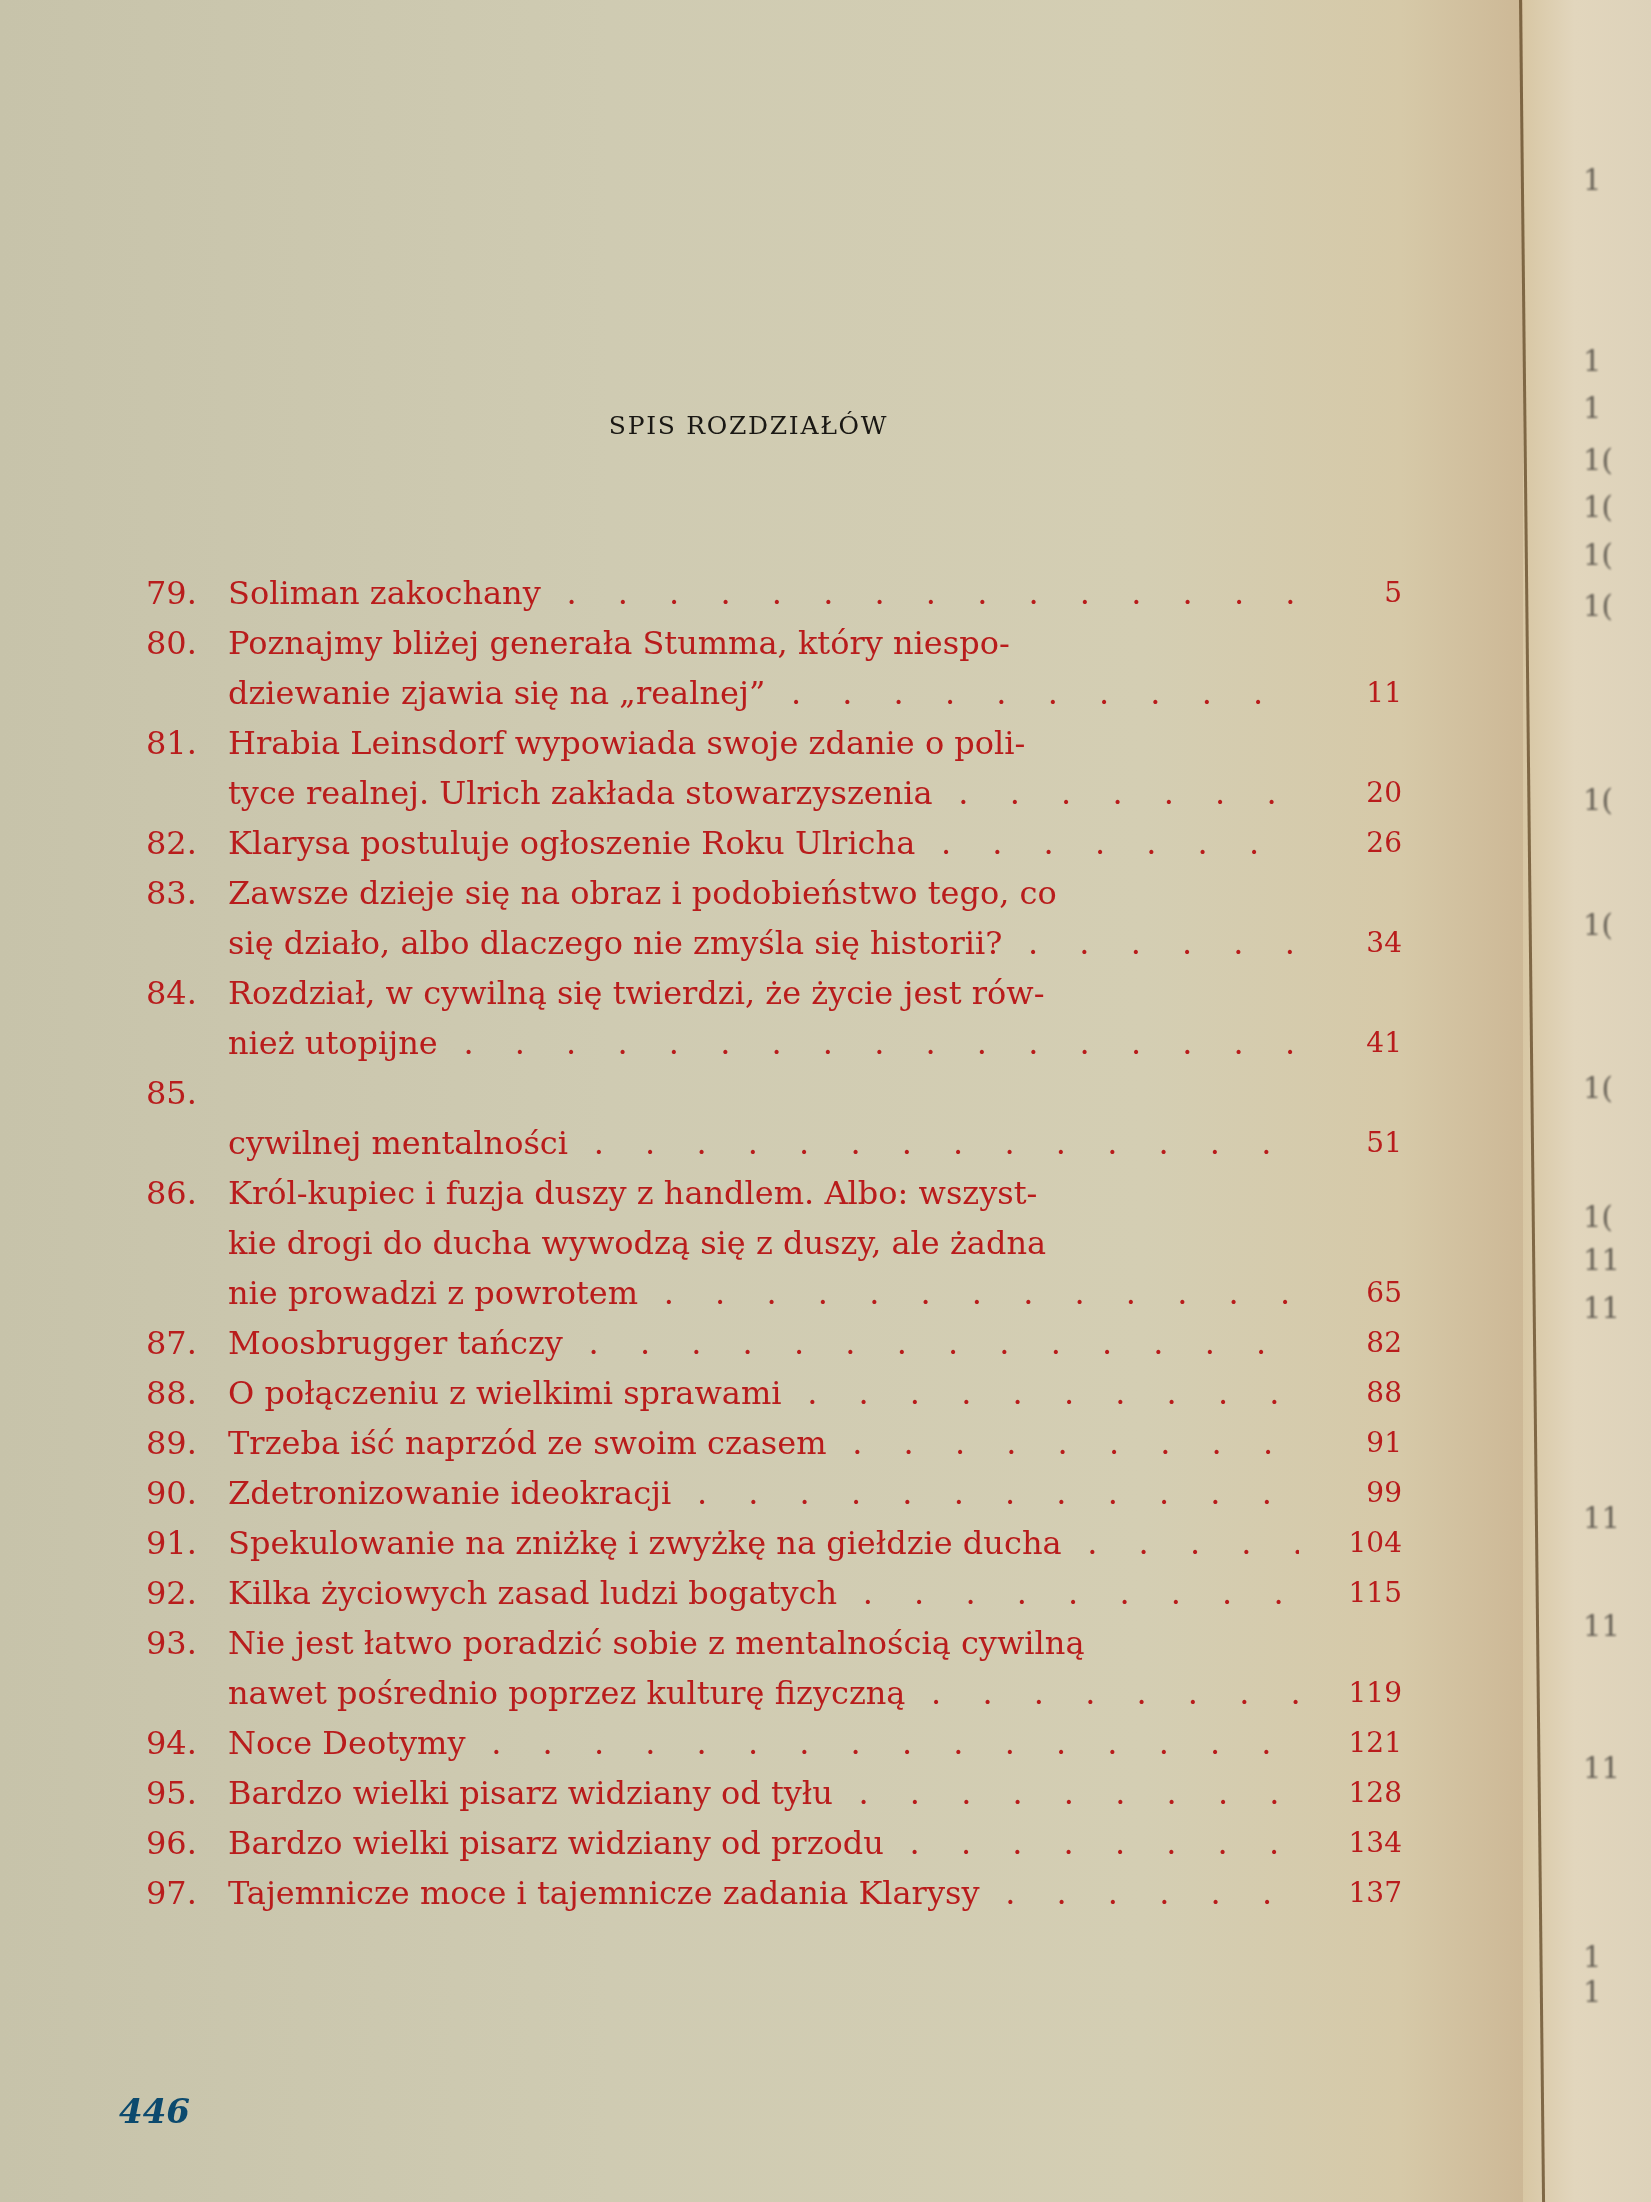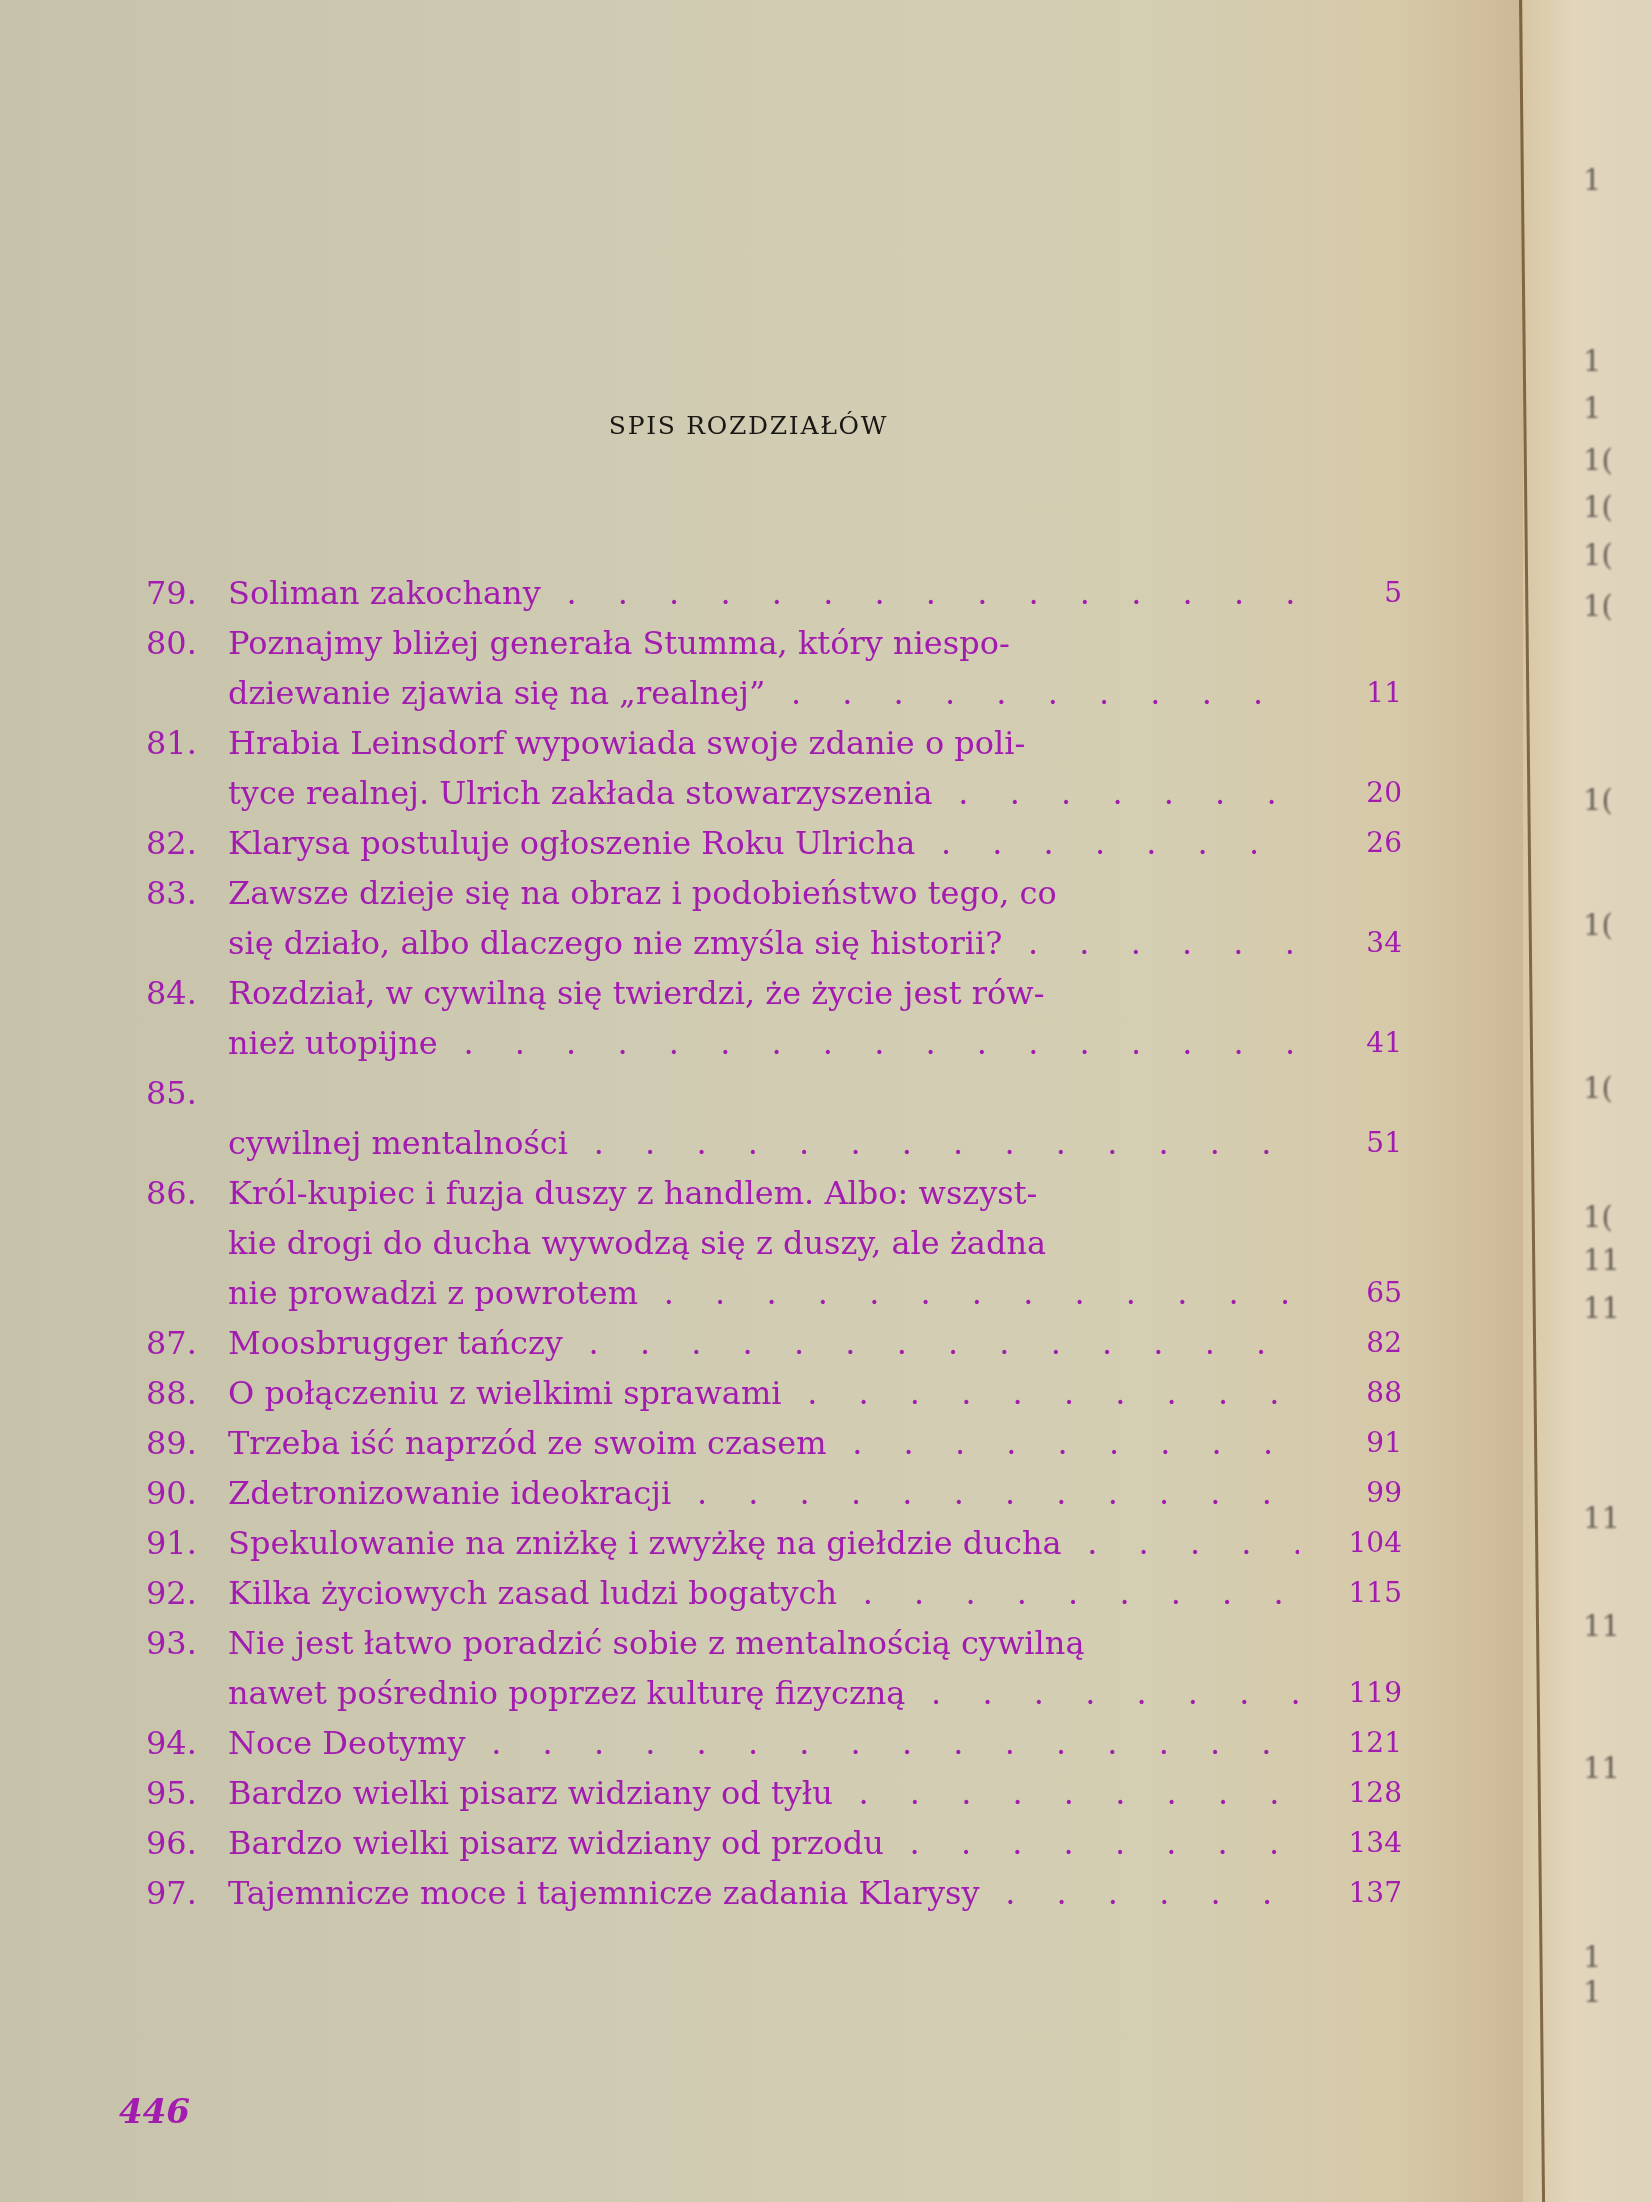--- a/index.html
+++ b/index.html
@@ -23,31 +23,31 @@
     transform-origin: top;
   }
   .title {
     position: absolute; top: 411px; left: 0; width: 1497px; text-align: center;
     font-family: "DejaVu Serif", serif; font-size: 25px; letter-spacing: 1.7px;
     color: #1a1814;
   }
   .toc { position: absolute; left: 146px; top: 568px; width: 1256px; }
   .line {
     position: relative; height: 50px; line-height: 50px;
-    font-family: "DejaVu Serif", serif; font-size: 32px; color: #a21caf;
+    font-family: "DejaVu Serif", serif; font-size: 32px; color: #b91c1c;
     white-space: nowrap;
   }
   .line .num { position: absolute; left: 0; width: 77px; }
   .line .txt { position: absolute; left: 82px; right: 103px; overflow: hidden; }
   .line .txt .leader { letter-spacing: 15.5px; }
   .line .pg { position: absolute; right: 0; width: 95px; text-align: right; font-size: 28px; }
   .folio {
     position: absolute; left: 119px; top: 2091px;
     font-family: "DejaVu Serif", serif; font-size: 34px; font-style: italic; font-weight: bold;
-    color: #a21caf;
+    color: #0c4a6e;
   }
   .next-page-nums { position: absolute; left: 1583px; top: 0; }
   .next-page-nums span {
     position: absolute; left: 0;
     font-family: "DejaVu Serif", serif; font-size: 29px; color: #3a3630; opacity: 0.75;
     filter: blur(0.9px);
   }
 </style>
 </head>
 <body>

